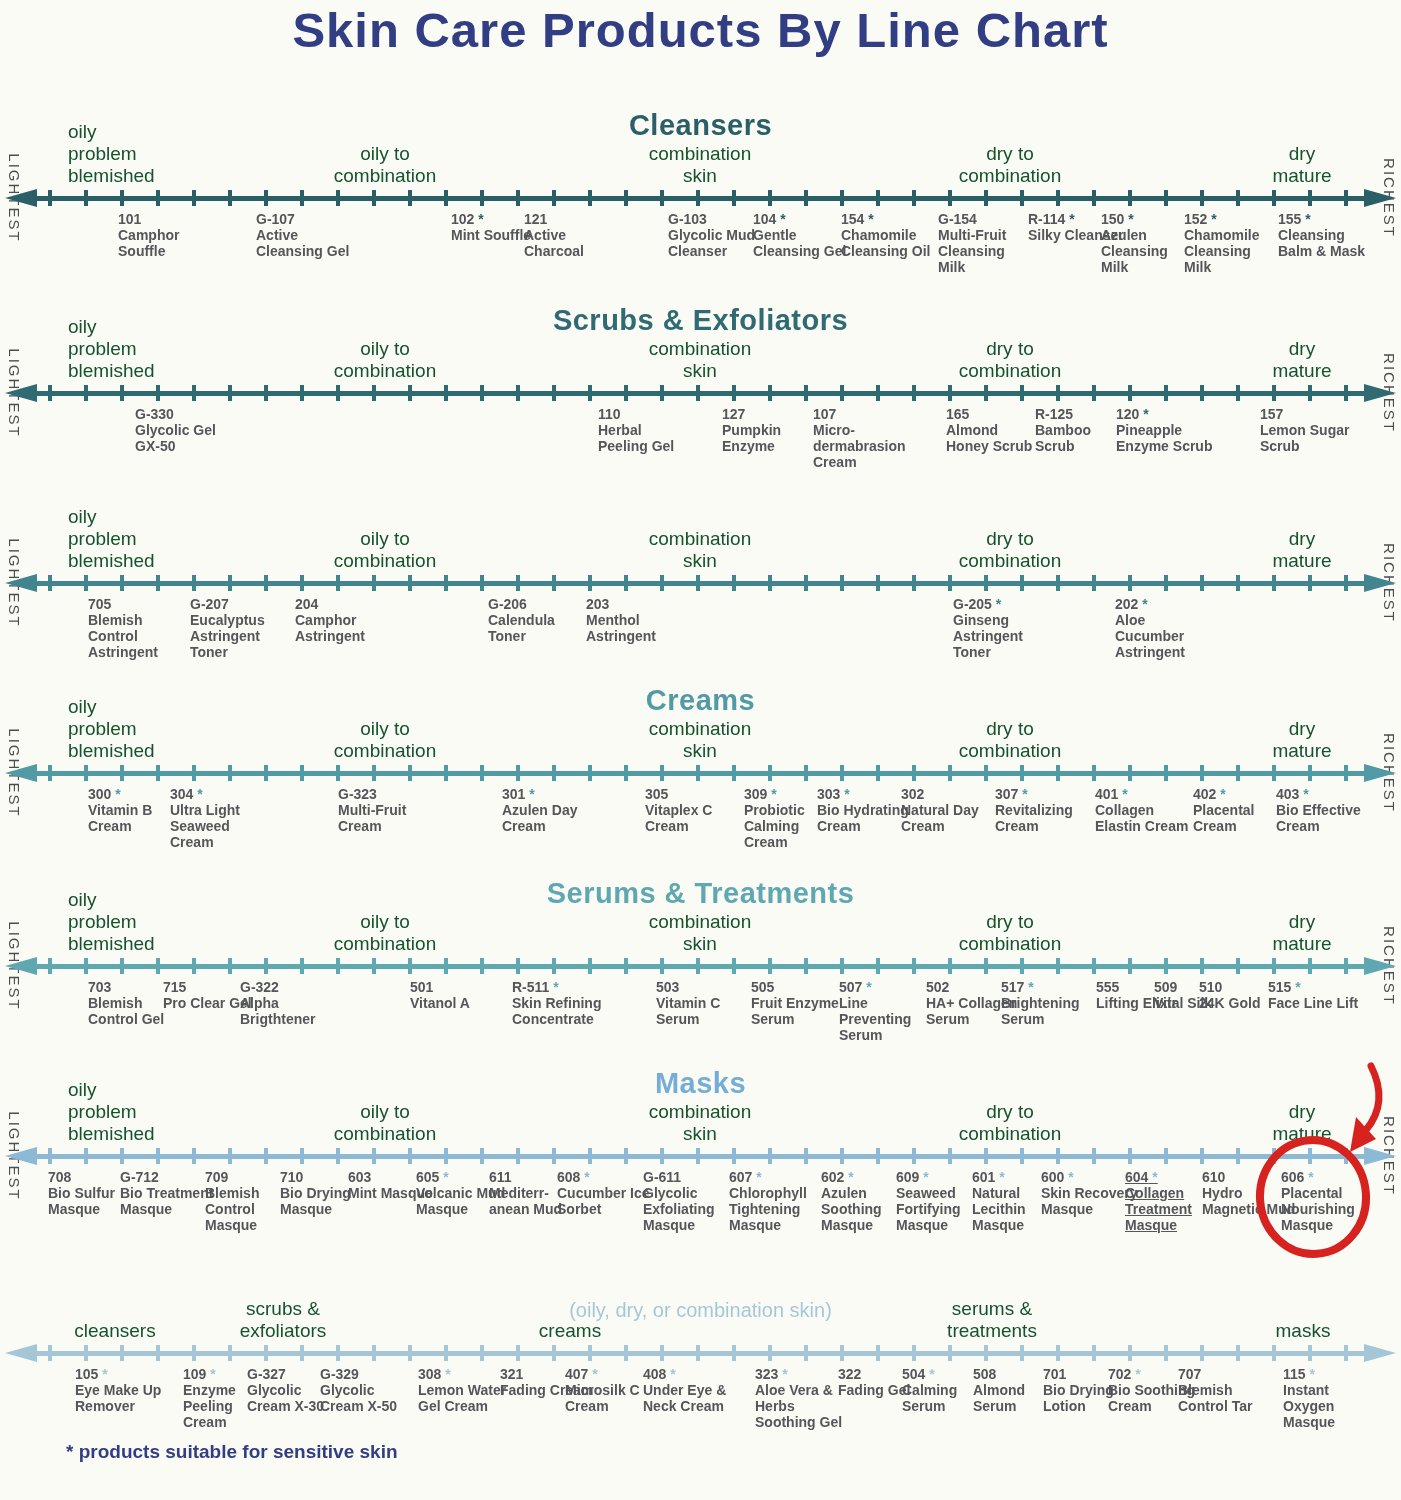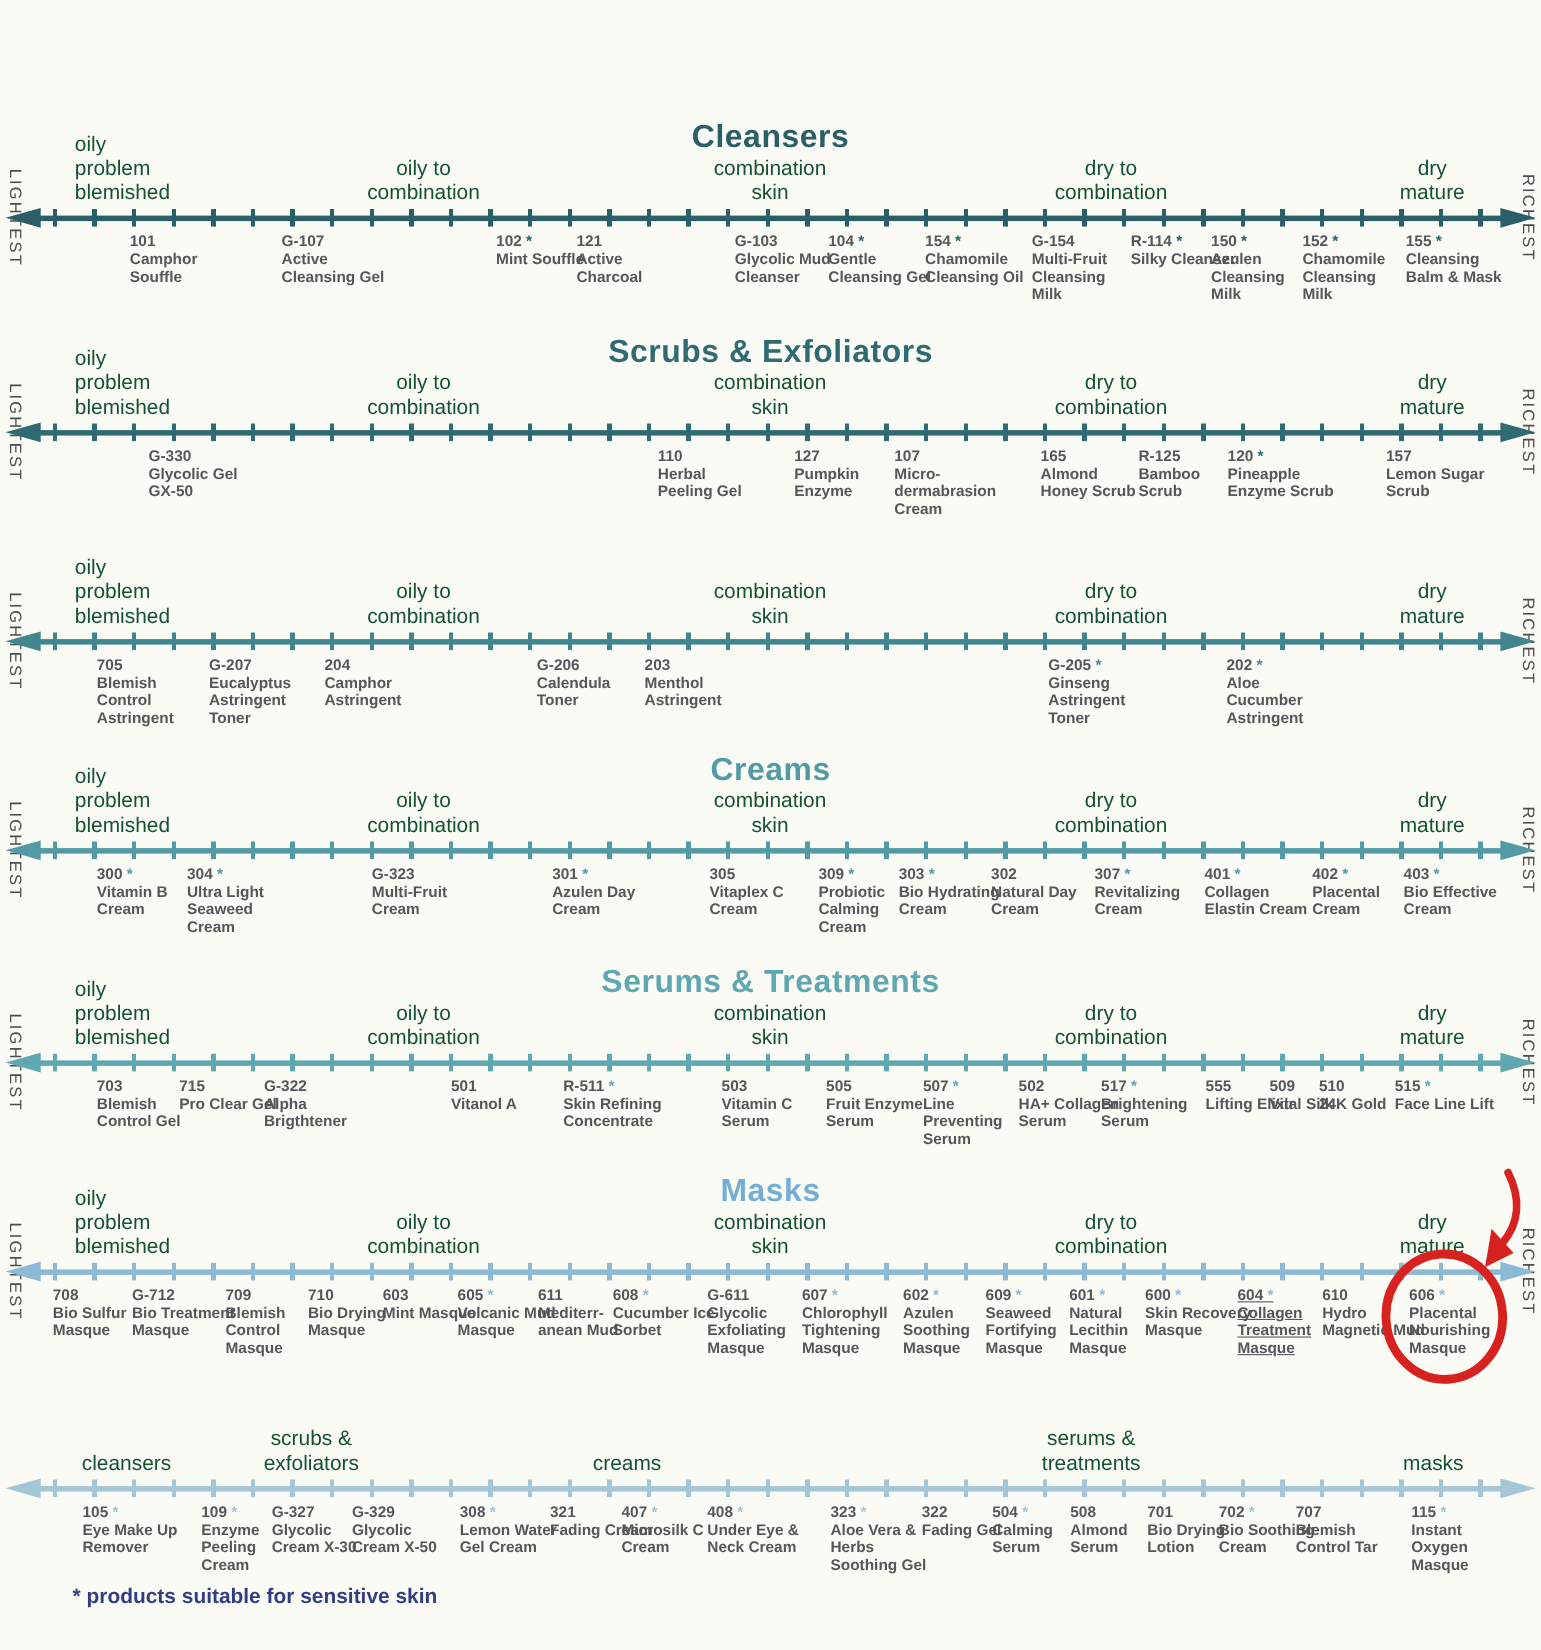--- a/index.html
+++ b/index.html
@@ -31,20 +31,21 @@
   .product{position:absolute;top:0;width:97px;font-size:14px;font-weight:bold;color:#55565a;
            line-height:1.15;}
   .p-star{color:var(--c);}
   #footnote{position:absolute;left:66px;top:1441px;font-size:19px;font-weight:bold;color:#323e84;}
   #annotation{position:absolute;left:0;top:0;width:1401px;height:1500px;pointer-events:none;}
 </style>
 </head>
 <body>
 
 <div id="page">
+  <h1 id="title">Skin Care Products By Line Chart</h1>
 
   <div id="rows">
   <section class="row" style="top: 107px; --c: #2b5f68;">
     <h2 class="row-header" style="color: rgb(43, 95, 104);">Cleansers</h2>
 
     <div class="labels">
           <div class="scale-label" style="left: 68px;">oily
 problem
 blemished</div>
           <div class="scale-label center" style="left: 385px;">oily to
@@ -481,20 +482,21 @@
             <div>Hydro Magnetic Mud</div>
           </div>
           <div class="product" style="left: 1281px;">
             <div>606<span class="p-star"> *</span></div>
             <div>Placental Nourishing Masque</div>
           </div>
         </div>
   </section>
 
   <section class="row" style="top: 1262px; --c: #a4c6d6;">
+    <div class="row-subtitle" style="color: rgb(164, 200, 218);">(oily, dry, or combination skin)</div>
     <div class="labels">
           <div class="scale-label center" style="left: 115px;">cleansers</div>
           <div class="scale-label center" style="left: 283px;">scrubs &amp;
 exfoliators</div>
           <div class="scale-label center" style="left: 570px;">creams</div>
           <div class="scale-label center" style="left: 992px;">serums &amp;
 treatments</div>
           <div class="scale-label center" style="left: 1303px;">masks</div>
         </div>
 

